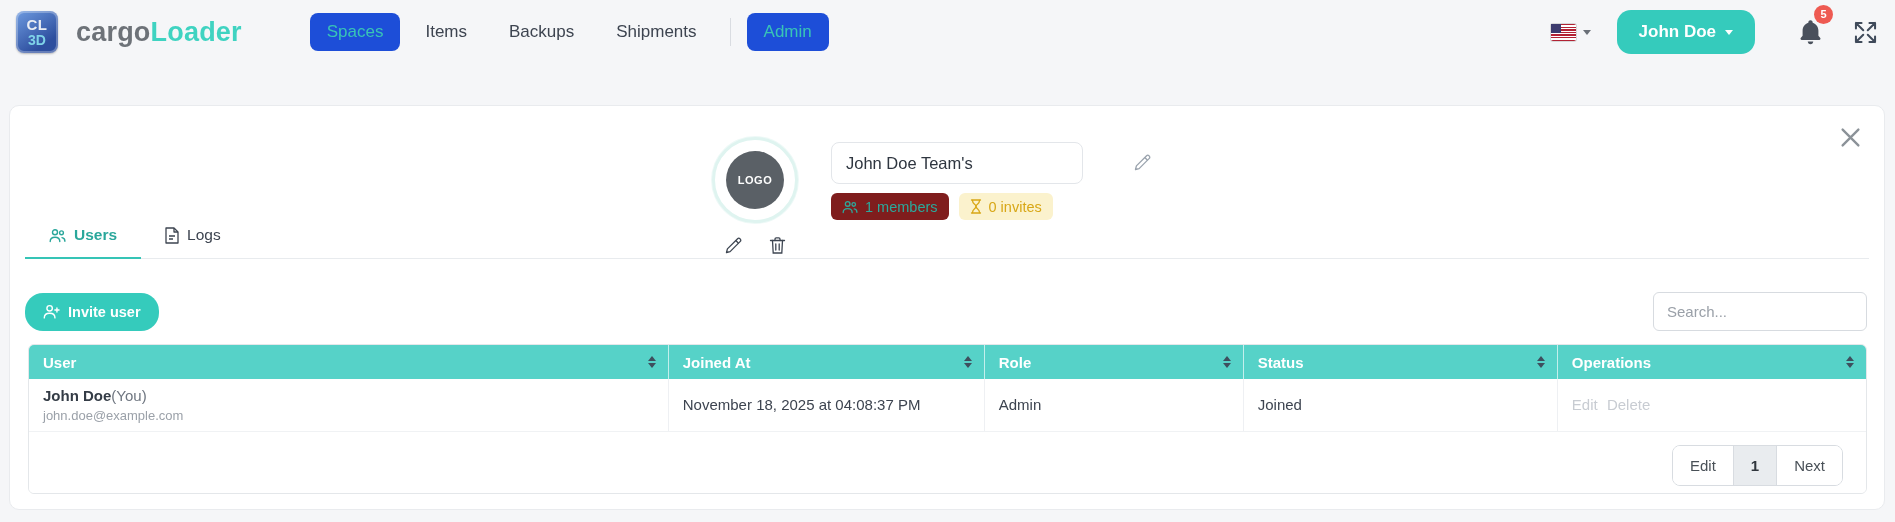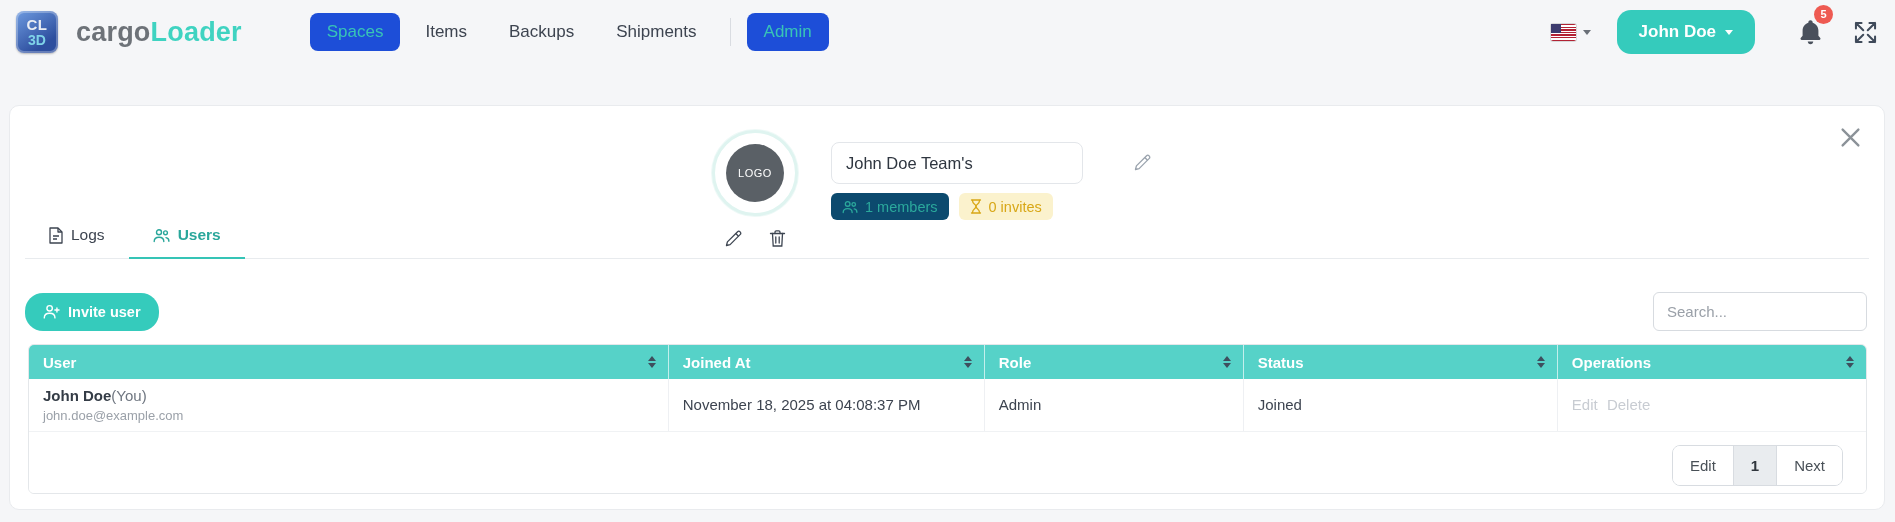--- a/index.html
+++ b/index.html
@@ -40,34 +40,34 @@
     background:#ee5a52; color:#fff; font-size:11px; font-weight:700; display:flex; align-items:center; justify-content:center; padding:0 5px; }
   .expand-wrap { color:#3f4a5a; display:flex; align-items:center; cursor:pointer; }
   .icon-btn { cursor:pointer; display:flex; align-items:center; }
 
   
   .card { position:absolute; left:9px; right:10px; top:105px; height:405px; background:#fff;
     border:1px solid #e9ebee; border-radius:10px; }
 
   .close-btn { position:absolute; top:18px; right:20px; color:#8b9298; cursor:pointer; }
 
-  .avatar-group { position:absolute; left:702px; top:24px; width:86px; text-align:right; }
+  .avatar-group { position:absolute; left:702px; top:31px; width:86px; text-align:right;font-weight:bold; }
   .avatar-ring { width:86px; height:86px; border-radius:50%; background:#fff; border:3px solid #dff4f0;
     box-shadow:0 0 0 1px #eef9f7; display:flex; align-items:center; justify-content:center; }
   .avatar-circle { width:58px; height:58px; border-radius:50%; background:#5a6066; color:#fff;
     display:flex; align-items:center; justify-content:center; font-size:11px; letter-spacing:.5px; }
   .avatar-actions { margin-top:13px; display:flex; justify-content:center; gap:26px; color:#3e4652; }
 
   .name-group { position:absolute; left:821px; top:36px; }
   .name-input { width:252px; height:42px; border:1px solid #e3e6ea; border-radius:8px; padding:0 14px;
     font-size:16.5px; color:#2f3640; font-family:inherit; background:#fff; outline:none; }
   .name-edit { position:absolute; left:302px; top:11px; color:#9aa3ad; cursor:pointer; }
   .badges { display:flex; gap:10px; margin-top:9px; }
   .badge { display:flex; align-items:center; gap:7px; height:27px; padding:0 11px; border-radius:6px; font-size:14.5px; }
-  .badge.teal { background:#0c4a6e; color:#2ba99c; }
+  .badge.teal { background:#7f1d1d; color:#2ba99c; }
   .badge.amber { background:#fbf2cd; color:#d8a716; }
 
   .tabs { position:absolute; left:15px; right:15px; top:112px; display:flex; border-bottom:1px solid #e8ebee; }
   .tab { display:flex; align-items:center; gap:8px; padding:8px 24px 13px 24px; font-size:15.5px; font-weight:500;
     color:#3d4450; border-bottom:2px solid transparent; margin-bottom:-1px; cursor:pointer; }
   .tab.active { color:#2aa79b; font-weight:700; border-bottom-color:#35c4b6; }
 
   .toolbar { position:absolute; left:15px; right:17px; top:186px; display:flex; justify-content:space-between; align-items:center; }
   .invite-btn { background:#35cbbc; color:#fff; border:none; border-radius:18px; height:38px; padding:0 18px;
     font-size:14.5px; font-weight:700; font-family:inherit; display:flex; align-items:center; gap:8px; cursor:pointer; }
@@ -213,40 +213,40 @@
             <path d="M2.5 1.5c0 4 3.5 3.5 3.5 6s-3.5 2-3.5 6"></path>
             <path d="M9.5 1.5c0 4-3.5 3.5-3.5 6s3.5 2 3.5 6"></path>
           </svg>
         </span>
         <span>0 invites</span>
       </span>
     </div>
   </div>
 
   <div class="tabs">
-    <div class="tab">
-      <span class="ic">
-        <svg width="14" height="17" viewBox="0 0 14 17" fill="none" stroke="currentColor" stroke-width="1.3" stroke-linejoin="round">
-          <path d="M1 1h8l4 4v11H1z"></path>
-          <path d="M9 1v4h4"></path>
-          <path d="M4 9h6M4 12h4"></path>
-        </svg>
-      </span>
-      <span>Logs</span>
-    </div>
     <div class="tab active">
       <span class="ic">
         <svg width="17" height="15" viewBox="0 0 17 15" fill="none" stroke="currentColor" stroke-width="1.4" stroke-linecap="round">
           <circle cx="6" cy="4.2" r="2.5"></circle>
           <path d="M1.2 13.5c0-2.6 2.1-4.2 4.8-4.2s4.8 1.6 4.8 4.2"></path>
           <circle cx="12.5" cy="4.8" r="1.9"></circle>
           <path d="M13 9.6c1.9.3 2.9 1.7 2.9 3.6"></path>
         </svg>
       </span>
       <span>Users</span>
+    </div>
+    <div class="tab">
+      <span class="ic">
+        <svg width="14" height="17" viewBox="0 0 14 17" fill="none" stroke="currentColor" stroke-width="1.3" stroke-linejoin="round">
+          <path d="M1 1h8l4 4v11H1z"></path>
+          <path d="M9 1v4h4"></path>
+          <path d="M4 9h6M4 12h4"></path>
+        </svg>
+      </span>
+      <span>Logs</span>
     </div>
   </div>
 
   <div class="toolbar">
     <button class="invite-btn">
       <span class="ic">
         <svg width="17" height="15" viewBox="0 0 18 16" fill="none" stroke="currentColor" stroke-width="1.5" stroke-linecap="round">
           <circle cx="7" cy="4.6" r="2.9"></circle>
           <path d="M1.3 14.8c0-3.2 2.6-5 5.7-5s5.7 1.8 5.7 5"></path>
           <path d="M14.8 4.2v4.4M12.6 6.4H17"></path>

